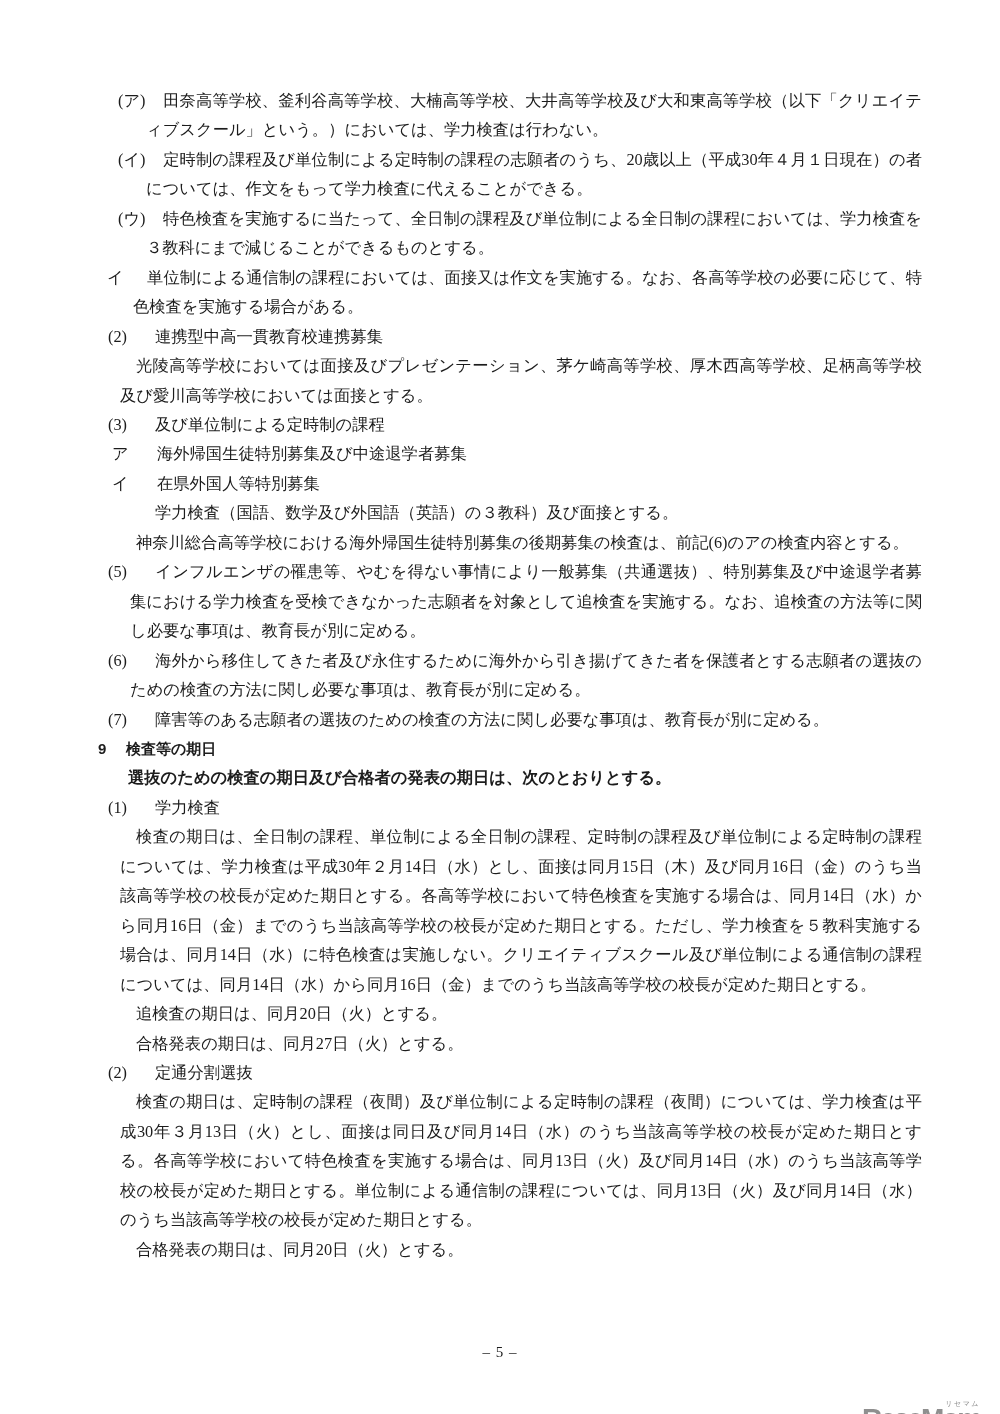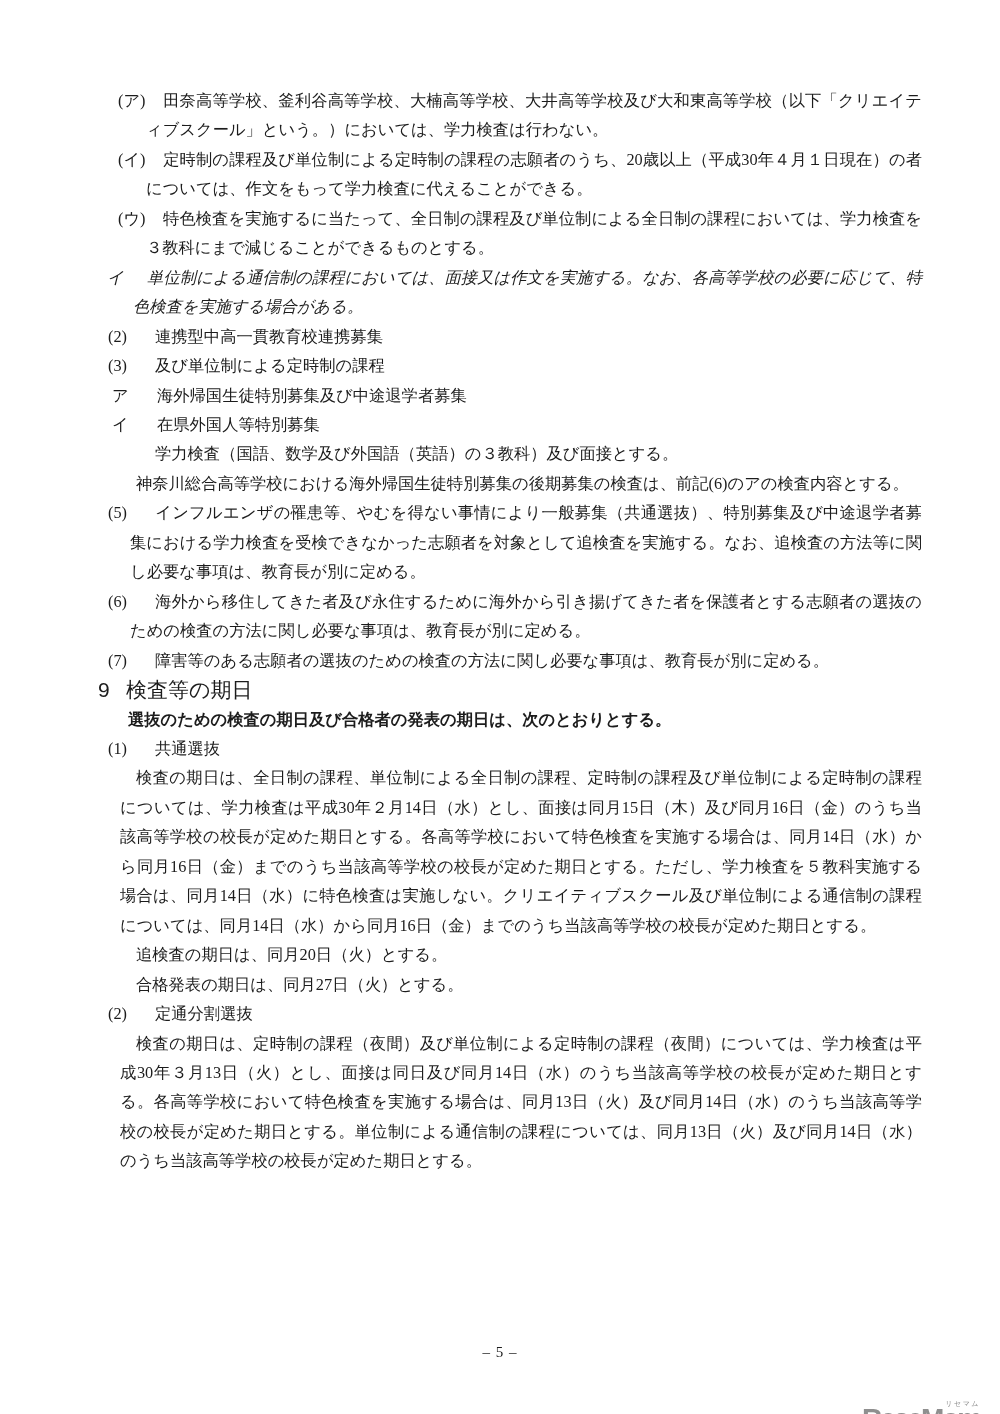--- a/index.html
+++ b/index.html
@@ -26,35 +26,35 @@
   .b { position: relative; }
   .mk { display: inline-block; white-space: pre; }
   .w36 { width: 36px; }
   .w31 { width: 31px; }
   .w29 { width: 29px; }
   .w27 { width: 27px; }
   .w28 { width: 28px; }
   
   .kakko { padding-left: 46px; text-indent: -14px; }
   
-  .kana2 { padding-left: 33px; text-indent: -13px; font-style: italic; }
+  .kana2 { padding-left: 33px; text-indent: -13px; }
   
   .sec { padding-left: 30px; text-indent: -11px; }
   
   .kana3 { padding-left: 44px; text-indent: -16px; }
   
   .kana3sub { padding-left: 55px; }
   
   .subpara { padding-left: 20px; text-indent: 16px; }
   
   .hpara { padding-left: 28px; font-weight: bold; }
   .heading {
     font-family: "Liberation Sans", "DejaVu Sans", sans-serif;
-    font-weight: normal;
-    font-size: 21px;
+    font-weight: bold;
+    font-size: 15px;
     margin-left: -2px;
   }
   .pageno {
     position: absolute;
     top: 1344px;
     left: 0;
     width: 100%;
     text-align: center;
     font-size: 15px;
     letter-spacing: 1px;
@@ -94,20 +94,21 @@
     <div class="b kakko"><span class="mk w31">(ア)</span><span>田奈高等学校、釜利谷高等学校、大楠高等学校、大井高等学校及び大和東高等学校（以下「クリエイティブスクール」という。）においては、学力検査は行わない。</span></div>
 
     <div class="b kakko"><span class="mk w31">(イ)</span><span>定時制の課程及び単位制による定時制の課程の志願者のうち、20歳以上（平成30年４月１日現在）の者については、作文をもって学力検査に代えることができる。</span></div>
 
     <div class="b kakko"><span class="mk w31">(ウ)</span><span>特色検査を実施するに当たって、全日制の課程及び単位制による全日制の課程においては、学力検査を３教科にまで減じることができるものとする。</span></div>
 
     <div class="b kana2"><span class="mk w27">イ</span><span>単位制による通信制の課程においては、面接又は作文を実施する。なお、各高等学校の必要に応じて、特色検査を実施する場合がある。</span></div>
 
     <div class="b sec"><span class="mk w36">(2)</span><span>連携型中高一貫教育校連携募集</span></div>
 
+    <div class="b subpara"><span>光陵高等学校においては面接及びプレゼンテーション、茅ケ崎高等学校、厚木西高等学校、足柄高等学校及び愛川高等学校においては面接とする。</span></div>
 
     <div class="b sec"><span class="mk w36">(3)</span><span>及び単位制による定時制の課程</span></div>
 
     <div class="b kana3"><span class="mk w29">ア</span><span>海外帰国生徒特別募集及び中途退学者募集</span></div>
 
 
     <div class="b kana3"><span class="mk w29">イ</span><span>在県外国人等特別募集</span></div>
 
     <div class="b kana3sub"><span>学力検査（国語、数学及び外国語（英語）の３教科）及び面接とする。</span></div>
 
@@ -117,32 +118,33 @@
     <div class="b sec"><span class="mk w36">(5)</span><span>インフルエンザの罹患等、やむを得ない事情により一般募集（共通選抜）、特別募集及び中途退学者募集における学力検査を受検できなかった志願者を対象として追検査を実施する。なお、追検査の方法等に関し必要な事項は、教育長が別に定める。</span></div>
 
     <div class="b sec"><span class="mk w36">(6)</span><span>海外から移住してきた者及び永住するために海外から引き揚げてきた者を保護者とする志願者の選抜のための検査の方法に関し必要な事項は、教育長が別に定める。</span></div>
 
     <div class="b sec"><span class="mk w36">(7)</span><span>障害等のある志願者の選抜のための検査の方法に関し必要な事項は、教育長が別に定める。</span></div>
 
     <div class="b heading"><span class="mk w28">9</span><span>検査等の期日</span></div>
 
     <div class="b hpara"><span>選抜のための検査の期日及び合格者の発表の期日は、次のとおりとする。</span></div>
 
-    <div class="b sec"><span class="mk w36">(1)</span><span>共通選抜</span></div>
+    <div class="b sec"><span class="mk w36">(1)</span><span>学力検査</span></div>
 
     <div class="b subpara"><span>検査の期日は、全日制の課程、単位制による全日制の課程、定時制の課程及び単位制による定時制の課程については、学力検査は平成30年２月14日（水）とし、面接は同月15日（木）及び同月16日（金）のうち当該高等学校の校長が定めた期日とする。各高等学校において特色検査を実施する場合は、同月14日（水）から同月16日（金）までのうち当該高等学校の校長が定めた期日とする。ただし、学力検査を５教科実施する場合は、同月14日（水）に特色検査は実施しない。クリエイティブスクール及び単位制による通信制の課程については、同月14日（水）から同月16日（金）までのうち当該高等学校の校長が定めた期日とする。</span></div>
 
     <div class="b subpara"><span>追検査の期日は、同月20日（火）とする。</span></div>
 
     <div class="b subpara"><span>合格発表の期日は、同月27日（火）とする。</span></div>
 
     <div class="b sec"><span class="mk w36">(2)</span><span>定通分割選抜</span></div>
 
     <div class="b subpara"><span>検査の期日は、定時制の課程（夜間）及び単位制による定時制の課程（夜間）については、学力検査は平成30年３月13日（火）とし、面接は同日及び同月14日（水）のうち当該高等学校の校長が定めた期日とする。各高等学校において特色検査を実施する場合は、同月13日（火）及び同月14日（水）のうち当該高等学校の校長が定めた期日とする。単位制による通信制の課程については、同月13日（火）及び同月14日（水）のうち当該高等学校の校長が定めた期日とする。</span></div>
 
+    <div class="b subpara"><span>合格発表の期日は、同月20日（火）とする。</span></div>
 
 
   </main>
 
   <div class="pageno">– 5 –</div>
 
   <div class="logo">
     <span class="logo-ruby" style="color: rgb(143, 143, 143);">リセマム</span>
     <span class="logo-text" style="color: rgb(143, 143, 143);">ReseMom.</span>
   </div>

